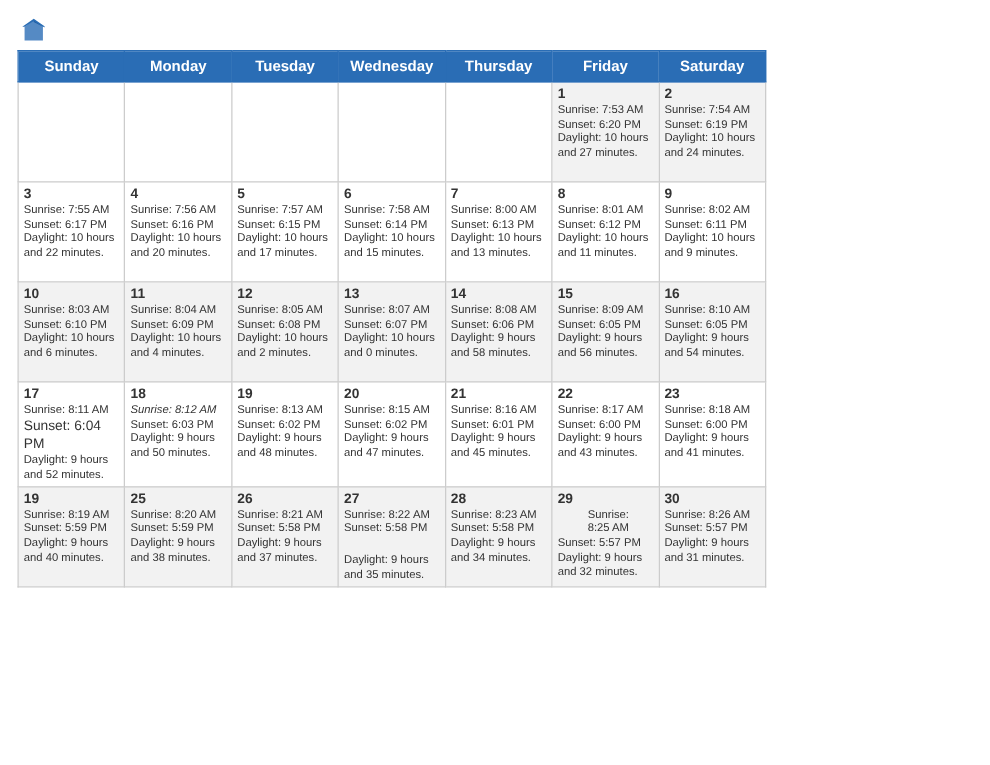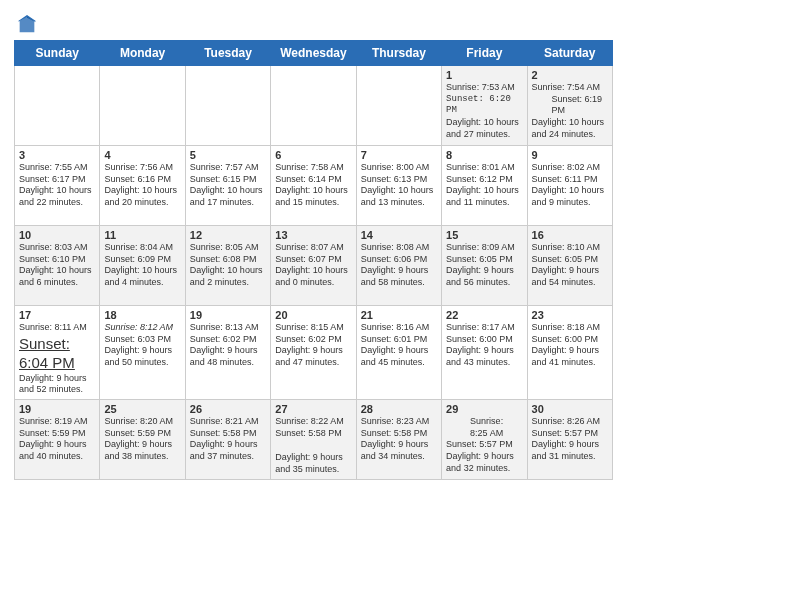--- a/index.html
+++ b/index.html
@@ -129,27 +129,27 @@
     <tbody id="calendar-body">
         <tr>
           <td class="empty-cell"></td>
           <td class="empty-cell"></td>
           <td class="empty-cell"></td>
           <td class="empty-cell"></td>
           <td class="empty-cell"></td>
           <td>
             <span class="day-num">1</span>
             <div style="font-size: 9px; line-height: 1.3;">Sunrise: 7:53 AM</div>
-            <div style="font-size: 9px; line-height: 1.3; font-family: Liberation Mono, monospace;">Sunset: 6:20 PM</div>
+            <div style="font-size: 9px; line-height: 1.3;">Sunset: 6:20 PM</div>
             <div style="font-size: 9px; line-height: 1.3;">Daylight: 10 hours and 27 minutes.</div>
           </td>
           <td>
             <span class="day-num">2</span>
             <div style="font-size: 9px; line-height: 1.3;">Sunrise: 7:54 AM</div>
-            <div style="font-size: 9px; line-height: 1.3; margin-left: 20px;">Sunset: 6:19 PM</div>
+            <div style="font-size: 9px; line-height: 1.3;">Sunset: 6:19 PM</div>
             <div style="font-size: 9px; line-height: 1.3;">Daylight: 10 hours and 24 minutes.</div>
           </td>
         </tr>
         <tr>
           <td>
             <span class="day-num">3</span>
             <div style="font-size: 9px; line-height: 1.3;">Sunrise: 7:55 AM</div>
             <div style="font-size: 9px; line-height: 1.3;">Sunset: 6:17 PM</div>
             <div style="font-size: 9px; line-height: 1.3;">Daylight: 10 hours and 22 minutes.</div>
           </td>
@@ -231,21 +231,21 @@
             <span class="day-num">16</span>
             <div style="font-size: 9px; line-height: 1.3;">Sunrise: 8:10 AM</div>
             <div style="font-size: 9px; line-height: 1.3;">Sunset: 6:05 PM</div>
             <div style="font-size: 9px; line-height: 1.3;">Daylight: 9 hours and 54 minutes.</div>
           </td>
         </tr>
         <tr>
           <td>
             <span class="day-num">17</span>
             <div style="font-size: 9px; line-height: 1.3;">Sunrise: 8:11 AM</div>
-            <div style="font-size: 15px; line-height: 1.3; text-decoration: underline;">Sunset: 6:04 PM</div>
+            <div style="font-size: 11px; line-height: 1.3;">Sunset: 6:04 PM</div>
             <div style="font-size: 9px; line-height: 1.3;">Daylight: 9 hours and 52 minutes.</div>
           </td>
           <td>
             <span class="day-num">18</span>
             <div style="font-size: 9px; line-height: 1.3; font-style: italic;">Sunrise: 8:12 AM</div>
             <div style="font-size: 9px; line-height: 1.3;">Sunset: 6:03 PM</div>
             <div style="font-size: 9px; line-height: 1.3;">Daylight: 9 hours and 50 minutes.</div>
           </td>
           <td>
             <span class="day-num">19</span>

